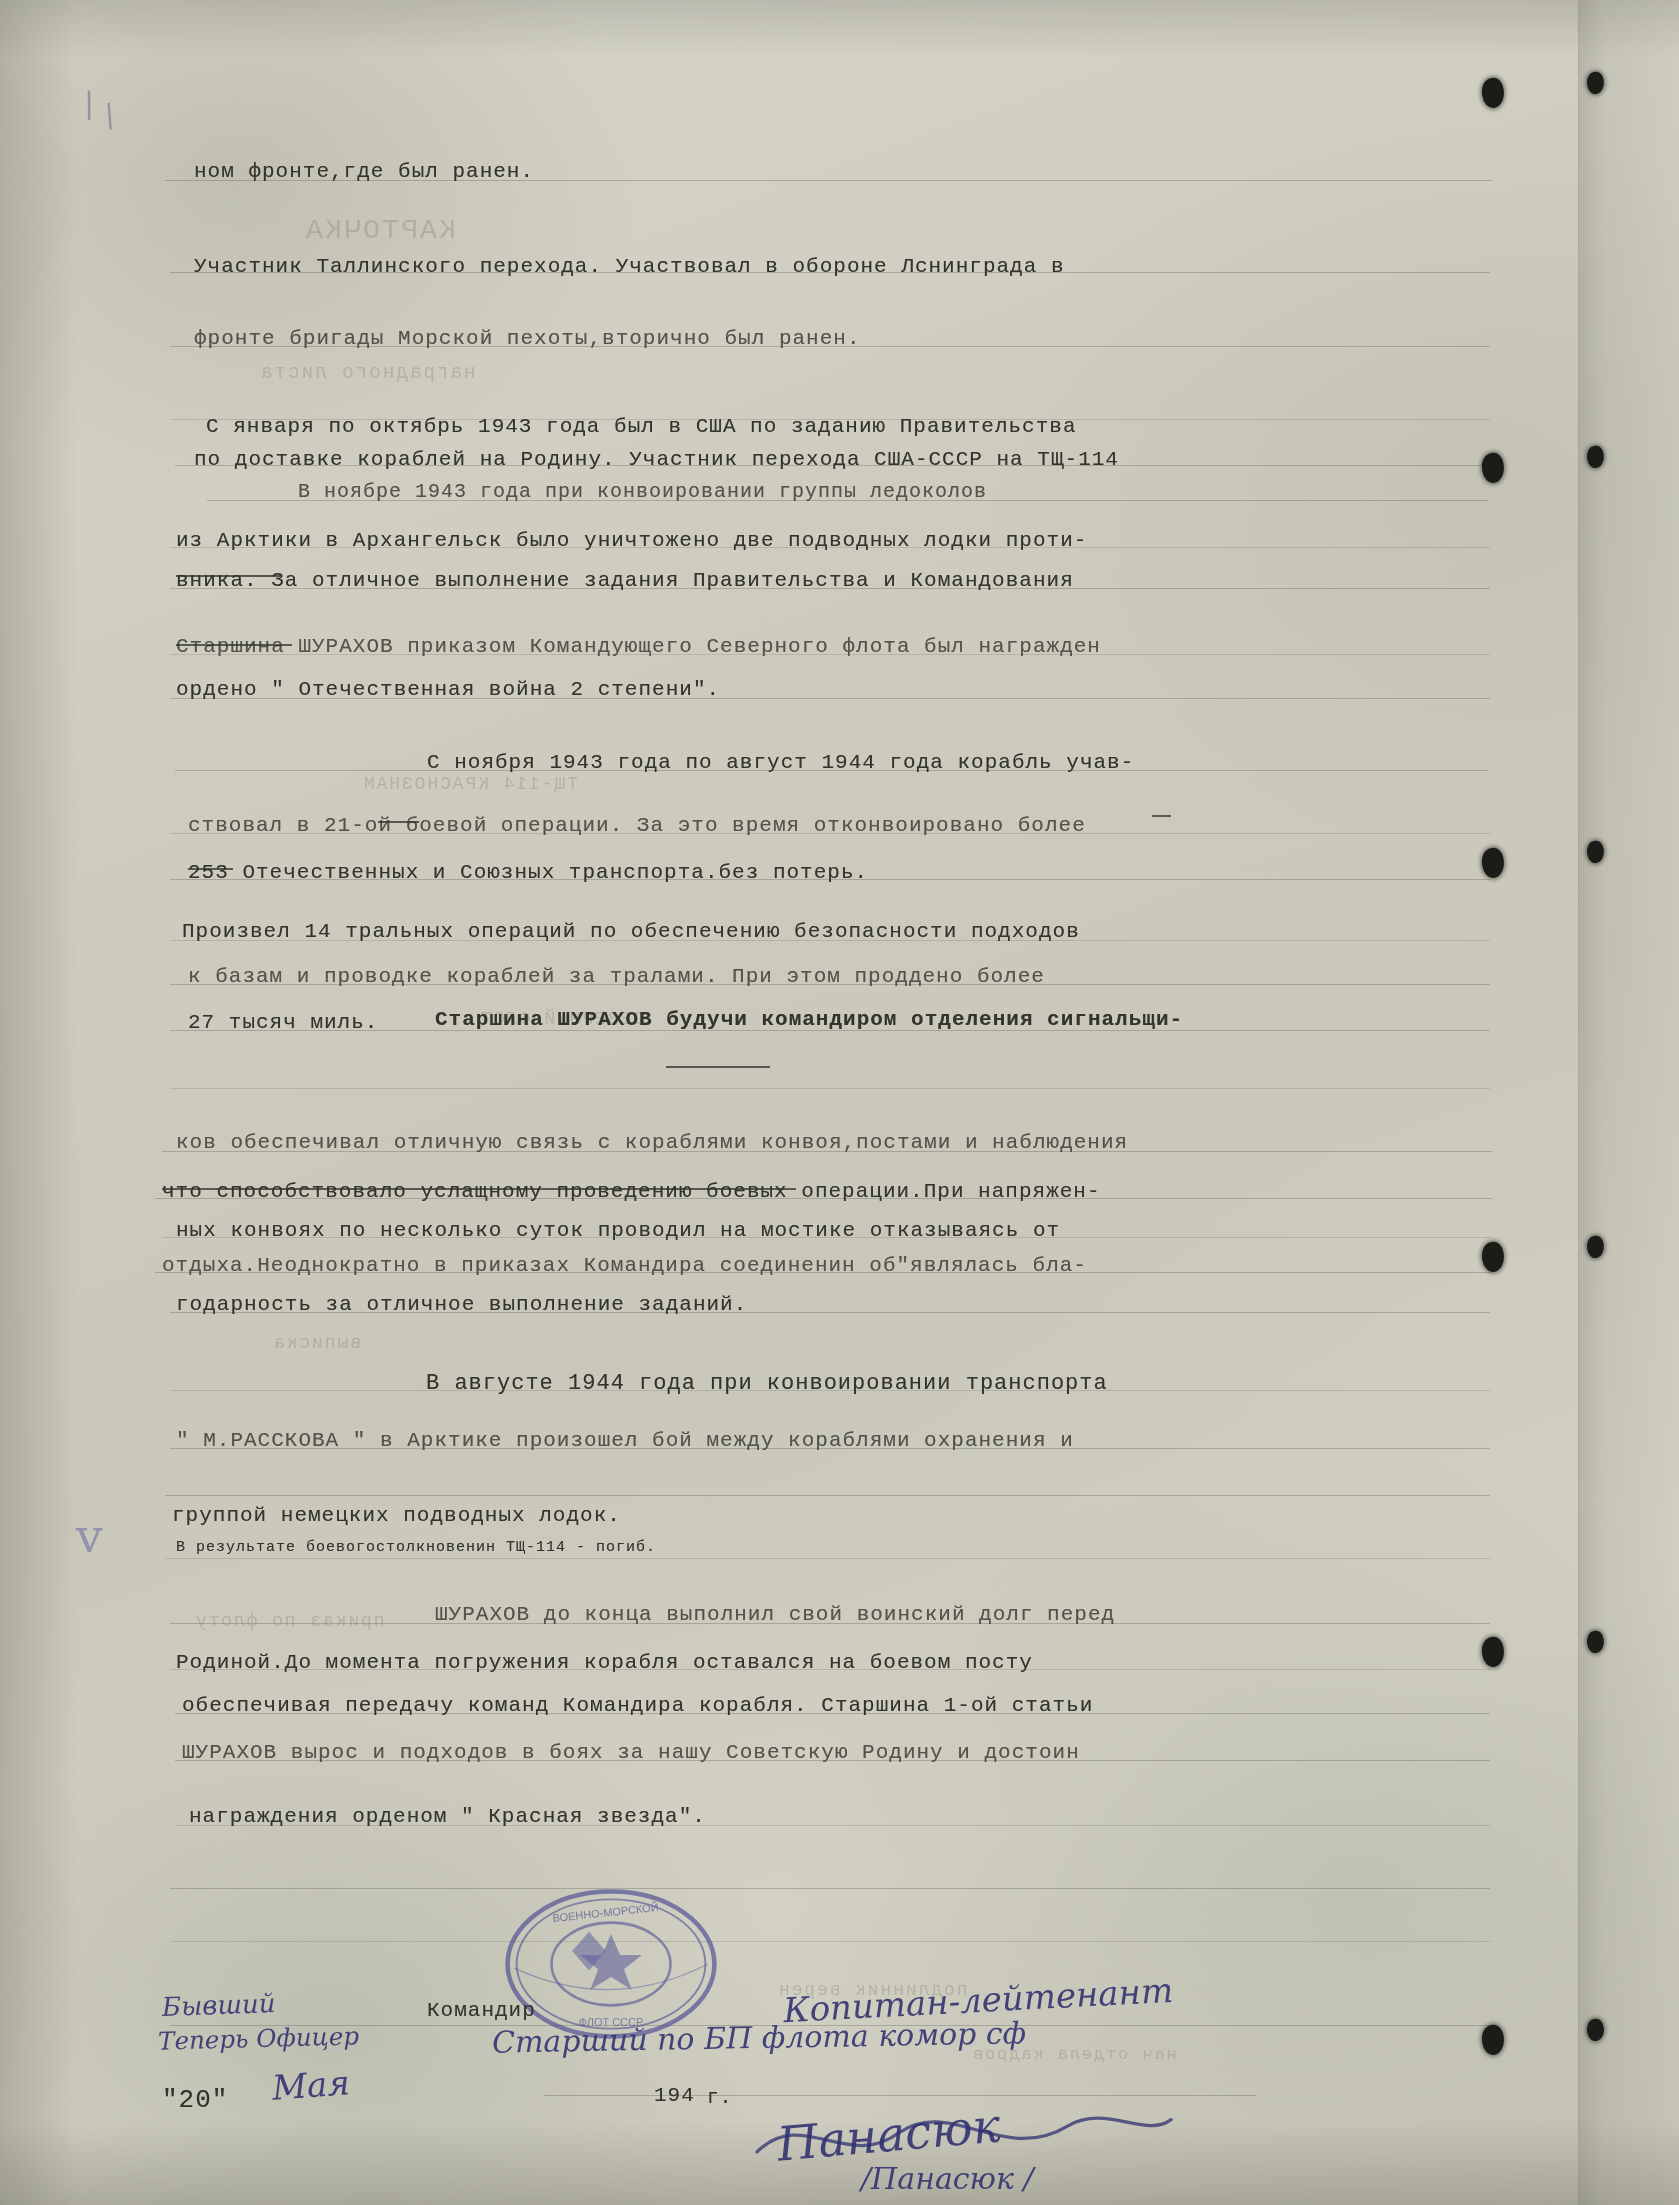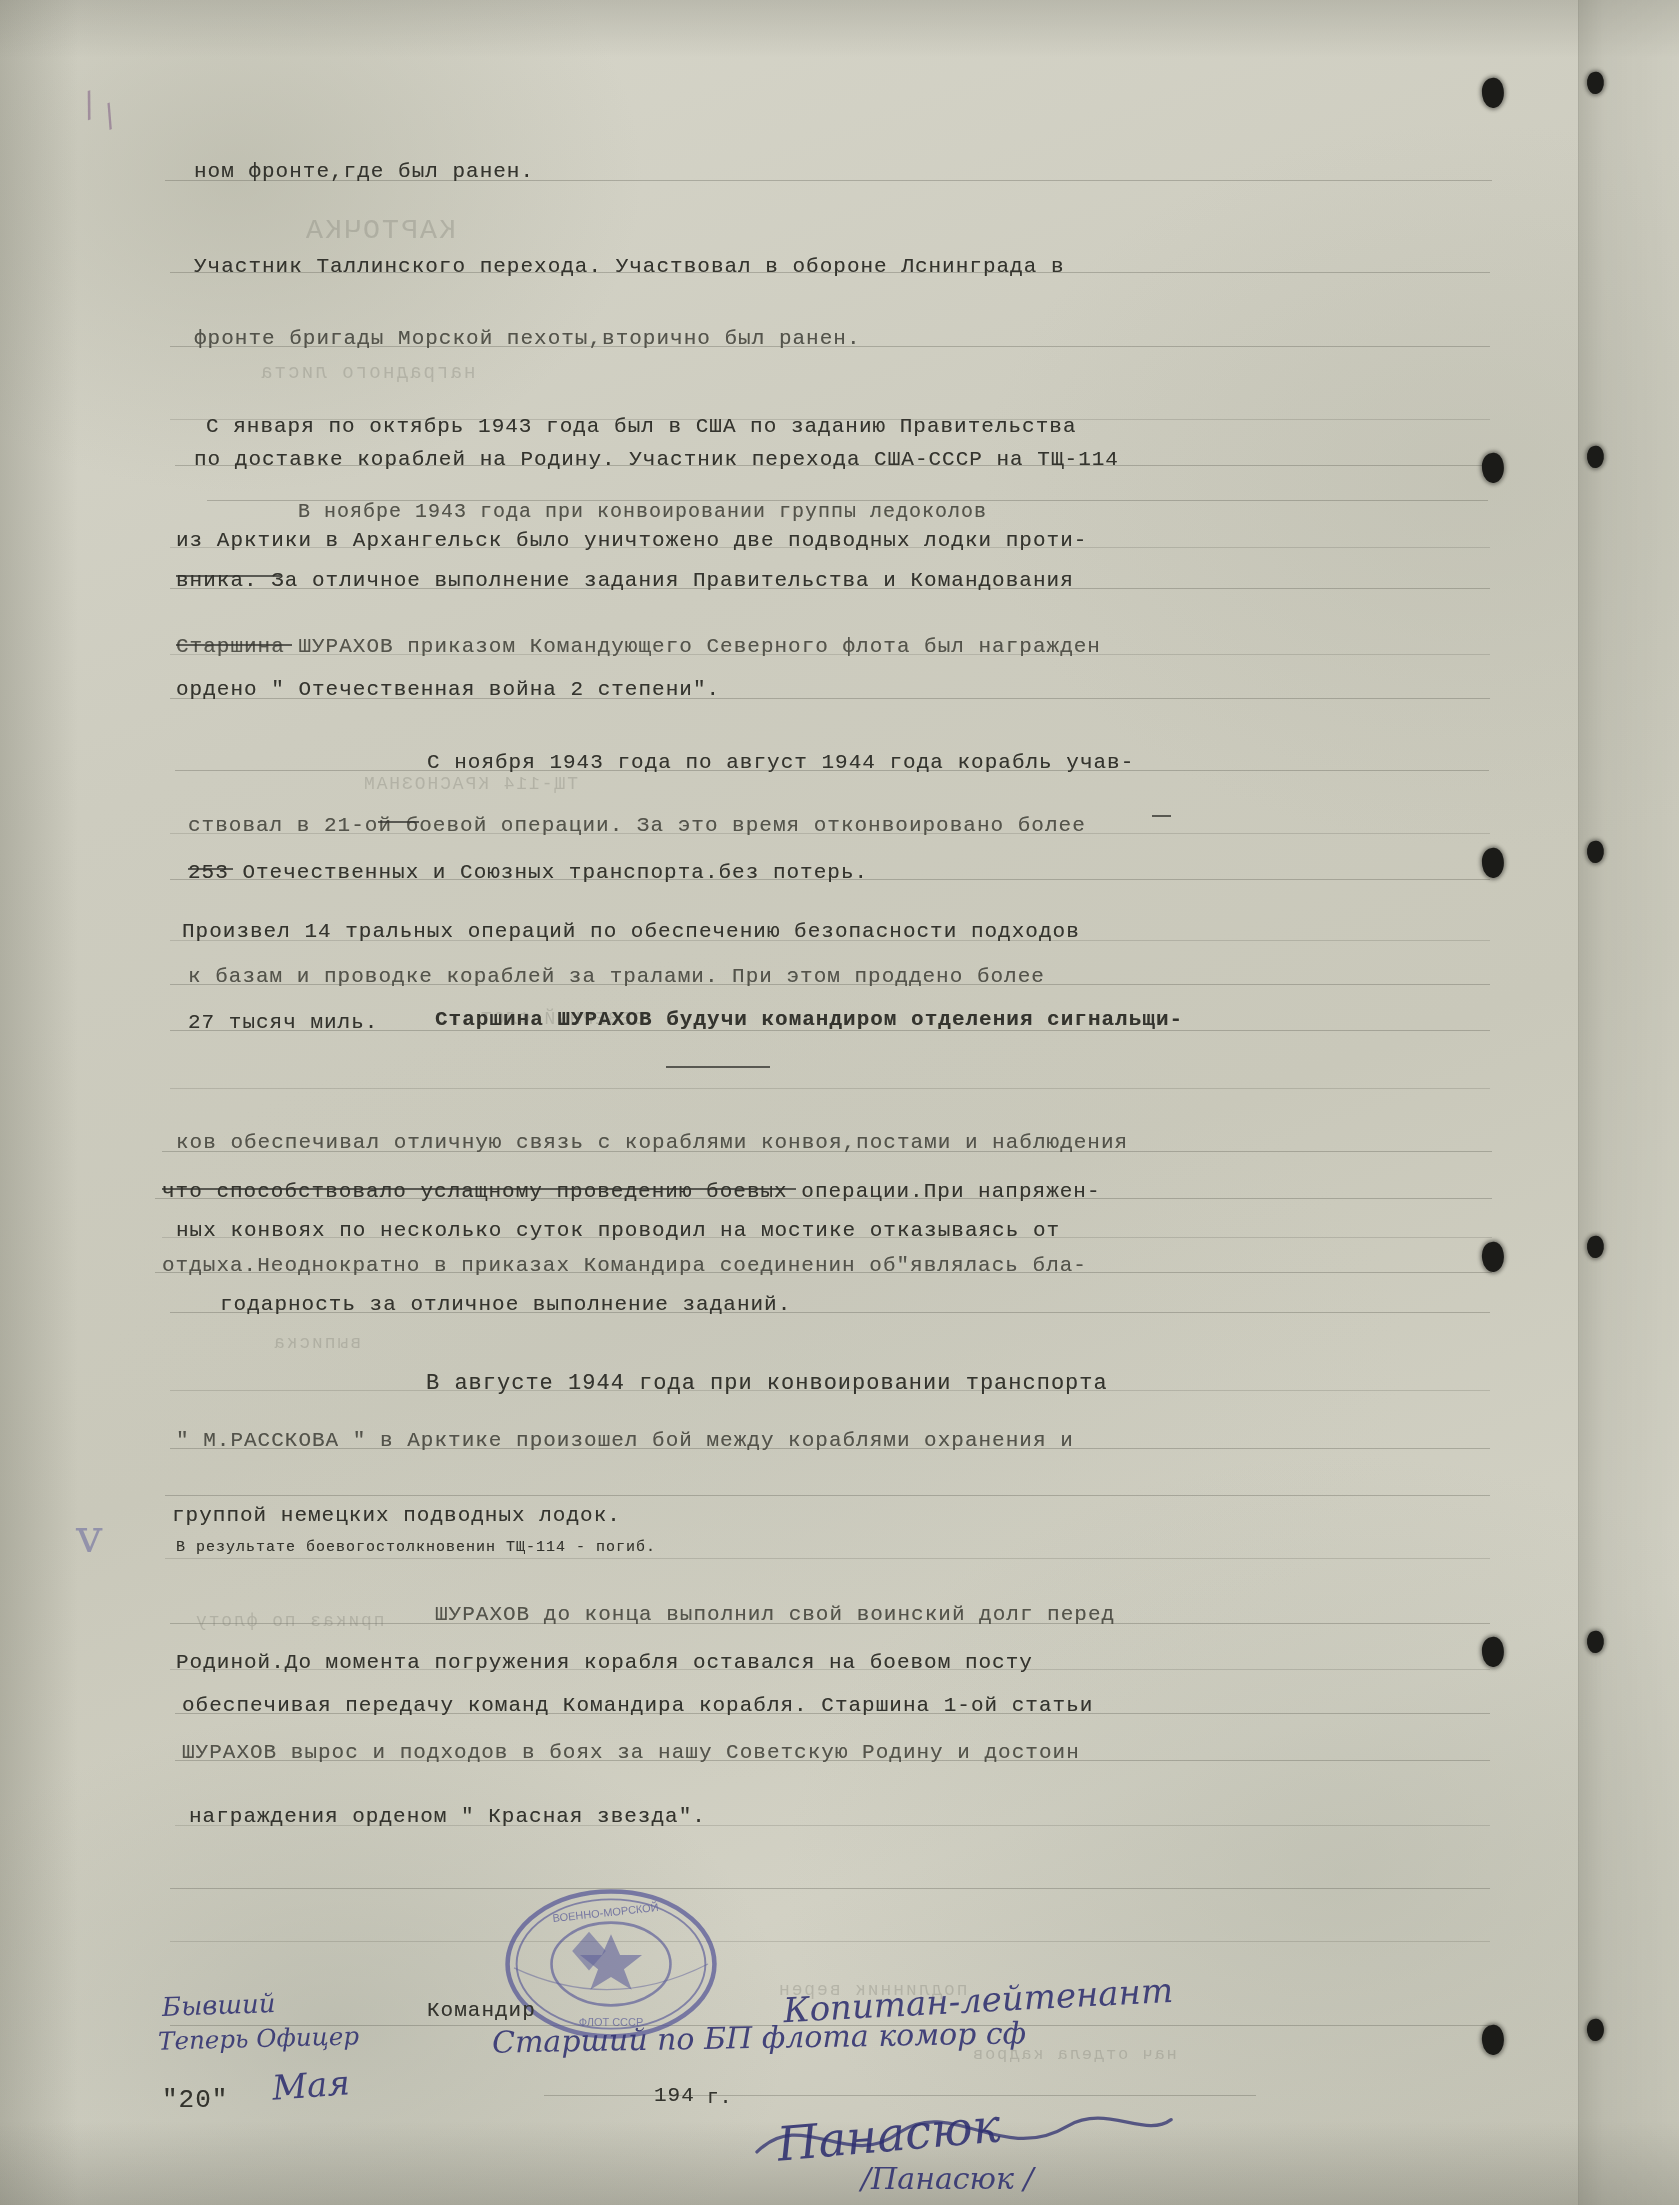--- a/index.html
+++ b/index.html
@@ -183,37 +183,37 @@
   <div class="ghost" style="left:194px; top:1611px; font-size:18px;">приказ по флоту</div>
   <div class="ghost" style="left:777px; top:1980px; font-size:18px;">подлинник верен</div>
   <div class="ghost" style="left:971px; top:2045px; font-size:17px;">нач отдела кадров</div>
 
   <div id="body">
       <div class="line" style="left: 194px; top: 160px; font-size: 21px;">ном фронте,где был ранен.</div>
       <div class="line" style="left: 194px; top: 255px; font-size: 21px;">Участник Таллинского перехода. Участвовал в обороне Лснинграда в</div>
       <div class="line dim" style="left: 194px; top: 327px; font-size: 21px;">фронте бригады  Морской пехоты,вторично был ранен.</div>
       <div class="line" style="left: 206px; top: 401px; font-size: 21px; margin-top: 14px;">С января по октябрь 1943 года был в США по заданию Правительства</div>
       <div class="line" style="left: 194px; top: 448px; font-size: 21px;">по доставке кораблей на Родину. Участник перехода США-СССР на ТЩ-114</div>
-      <div class="line dim" style="left: 298px; top: 480px; font-size: 20px; margin-top: 20px;">В ноябре 1943 года при конвоировании группы ледоколов</div>
+      <div class="line dim" style="left: 298px; top: 480px; font-size: 20px;">В ноябре 1943 года при конвоировании группы ледоколов</div>
       <div class="line" style="left: 176px; top: 529px; font-size: 21px;">из Арктики в Архангельск было уничтожено две подводных лодки проти-</div>
       <div class="line" style="left: 176px; top: 569px; font-size: 21px;">вника. За отличное выполнение задания Правительства и Командования</div>
       <div class="line dim" style="left: 176px; top: 635px; font-size: 21px;">Старшина ШУРАХОВ приказом Командующего Северного флота был награжден</div>
       <div class="line" style="left: 176px; top: 678px; font-size: 21px;">ордено " Отечественная война 2 степени".</div>
       <div class="line" style="left: 427px; top: 751px; font-size: 21px;">С ноября 1943 года по август 1944 года корабль учав-</div>
       <div class="line dim" style="left: 188px; top: 814px; font-size: 21px;">ствовал в 21-ой боевой операции. За это время отконвоировано более</div>
       <div class="line" style="left: 188px; top: 861px; font-size: 21px;">253 Отечественных и  Союзных транспорта.без потерь.</div>
       <div class="line" style="left: 182px; top: 920px; font-size: 21px;">Произвел 14 тральных операций по обеспечению безопасности подходов</div>
       <div class="line dim" style="left: 188px; top: 965px; font-size: 21px;">к базам и проводке кораблей за тралами. При этом проддено более</div>
       <div class="line" style="left: 188px; top: 1011px; font-size: 21px;">27 тысяч миль.</div>
       <div class="line" style="left: 435px; top: 1008px; font-size: 21px; font-weight: bold;">Старшина ШУРАХОВ будучи командиром отделения сигнальщи-</div>
       <div class="line dim" style="left: 176px; top: 1131px; font-size: 21px;">ков обеспечивал отличную связь с кораблями конвоя,постами и наблюдения</div>
       <div class="line" style="left: 162px; top: 1180px; font-size: 21px;">что способствовало услащному проведению боевых операции.При напряжен-</div>
       <div class="line" style="left: 176px; top: 1219px; font-size: 21px;">ных конвоях по несколько суток проводил на мостике отказываясь от</div>
       <div class="line dim" style="left: 162px; top: 1254px; font-size: 21px;">отдыха.Неоднократно в приказах  Командира  соединенин об"являлась бла-</div>
-      <div class="line" style="left: 176px; top: 1293px; font-size: 21px; margin-left: 44px;">годарность за отличное выполнение заданий.</div>
+      <div class="line" style="left: 176px; top: 1293px; font-size: 21px;">годарность за отличное выполнение заданий.</div>
       <div class="line" style="left: 426px; top: 1371px; font-size: 22px;">В августе 1944 года при конвоировании транспорта</div>
       <div class="line dim" style="left: 176px; top: 1429px; font-size: 21px;">" М.РАССКОВА " в Арктике произошел бой между кораблями охранения и</div>
       <div class="line" style="left: 172px; top: 1475px; font-size: 21px; margin-top: 29px;">группой немецких подводных лодок.</div>
       <div class="line" style="left: 176px; top: 1539px; font-size: 15px;">В результате боевогостолкновенин ТЩ-114 - погиб.</div>
       <div class="line dim" style="left: 435px; top: 1603px; font-size: 21px;">ШУРАХОВ до конца выполнил свой воинский долг перед</div>
       <div class="line" style="left: 176px; top: 1651px; font-size: 21px;">Родиной.До момента погружения корабля оставался на боевом посту</div>
       <div class="line" style="left: 182px; top: 1694px; font-size: 21px;">обеспечивая передачу команд Командира корабля. Старшина 1-ой статьи</div>
       <div class="line dim" style="left: 182px; top: 1741px; font-size: 21px;">ШУРАХОВ вырос и подходов в боях за нашу Советскую Родину и достоин</div>
       <div class="line" style="left: 189px; top: 1805px; font-size: 21px;">награждения орденом " Красная звезда".</div>
     </div>

